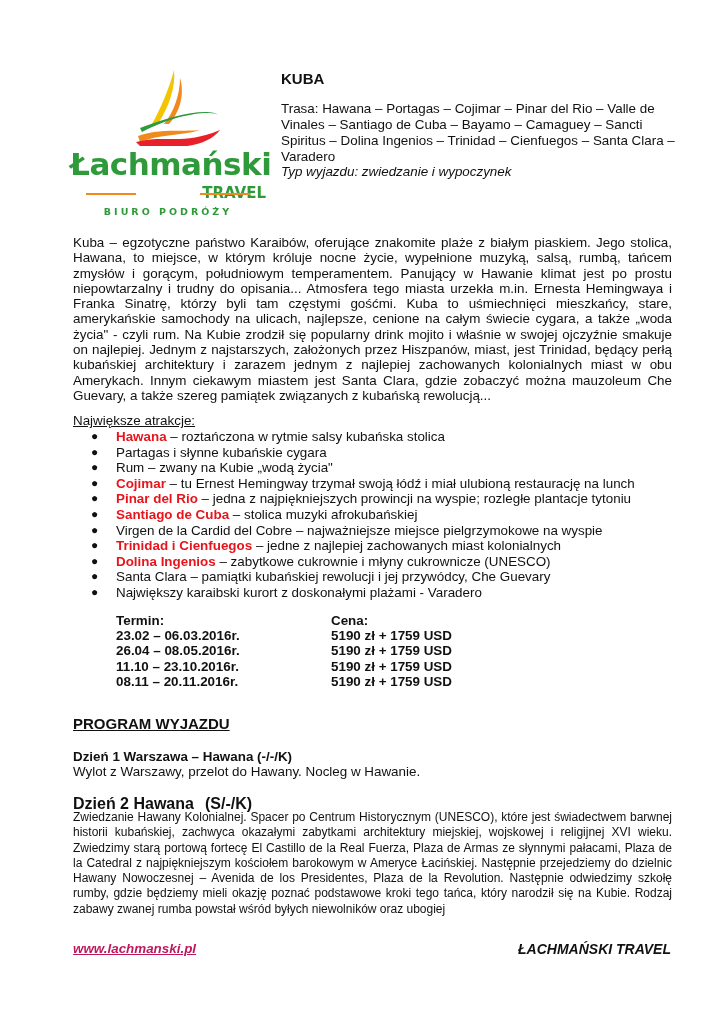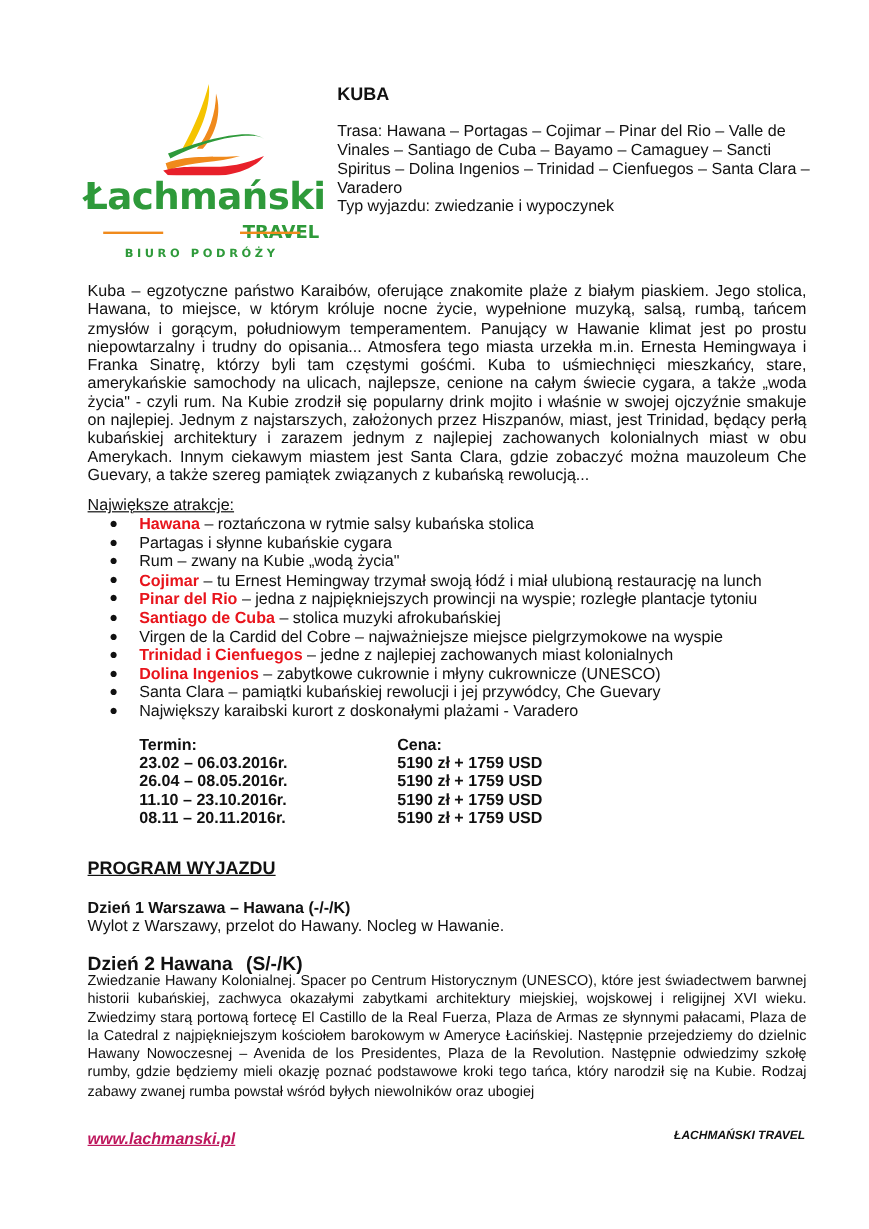--- a/index.html
+++ b/index.html
@@ -14,21 +14,21 @@
   .logo-travel-row { position: absolute; left: 0; top: 118px; width: 196px; height: 20px; }
   .logo-line { position: absolute; top: 9px; height: 2px; background: #f08a1c; }
   .logo-travel { position: absolute; left: 0; width: 196px; text-align: right; top: 0;
                  font-family: "DejaVu Sans", sans-serif; font-weight: bold; font-size: 15px; color: #2e9a3a; }
   .logo-sub { position: absolute; left: 0; top: 140px; width: 196px; text-align: center;
               font-family: "DejaVu Sans", sans-serif; font-size: 9.5px; color: #2e9a3a; letter-spacing: 3px; font-weight: bold;}
 
   .title { left: 281px; top: 70px; font-weight: bold; font-size: 15px; text-align: right; }
   .route { left: 281px; top: 101px; width: 400px; line-height: 16px; font-size: 13.4px; }
   .route b { font-weight: normal; }
-  .trip-type { left: 281px; top: 164px; font-size: 13.4px; }
+  .trip-type { left: 281px; top: 164px; font-size: 13.4px; font-style: italic; }
 
   .intro { left: 73px; top: 235px; width: 599px; line-height: 15.3px; text-align: justify; font-size: 13.4px; }
 
   .attr-head { left: 73px; top: 413px; text-decoration: underline; font-size: 13.4px; }
   .attr-list { left: 73px; top: 429px; margin: 0; padding: 0; list-style: none; }
   .attr-list li { position: relative; padding-left: 43px; height: 15.6px; line-height: 15.6px; font-size: 13.4px; white-space: nowrap; }
   .attr-list li .bullet { position: absolute; left: 18px; top: 0; font-size: 12px; }
   .hl { color: #e8141c; font-weight: bold; }
 
   .terms { left: 116px; top: 613px; }
@@ -37,21 +37,21 @@
   .terms .c2 { position: absolute; left: 215px; }
 
   .program-head { left: 73px; top: 715px; font-weight: bold; font-size: 15px; text-decoration: underline; }
   .day1-head { left: 73px; top: 749px; font-weight: bold; font-size: 13.4px; }
   .day1-text { left: 73px; top: 764px; font-size: 13.4px; }
   .day2-head { left: 73px; top: 795px; font-weight: bold; font-size: 16px; white-space: nowrap; }
   .day2-head .meals { position: absolute; left: 132px; }
   .day2-text { left: 73px; top: 810px; width: 599px; line-height: 15.3px; text-align: justify; font-size: 12px; }
 
   .footer-link { left: 73px; top: 941px; font-weight: bold; font-style: italic; color: #be185d; text-decoration: underline; font-size: 13.4px; }
-  .footer-brand { right: 53px; top: 941px; font-weight: bold; font-style: italic; font-size: 10px; margin-left: 27px; }
+  .footer-brand { right: 53px; top: 941px; font-weight: bold; font-style: italic; font-size: 14px; margin-left: 27px; }
 </style>
 </head>
 <body>
 
 <div class="abs logo">
   <svg width="196" height="80" viewBox="0 0 196 80">
 
     <path d="M104 4 C 100 20, 92 40, 82 58 L 88 58 C 98 42, 106 22, 104 4 Z" fill="#f5c400"></path>
 
     <path d="M110 12 C 110 28, 104 46, 94 58 L 99 58 C 110 46, 115 28, 110 12 Z" fill="#f08a1c"></path>

